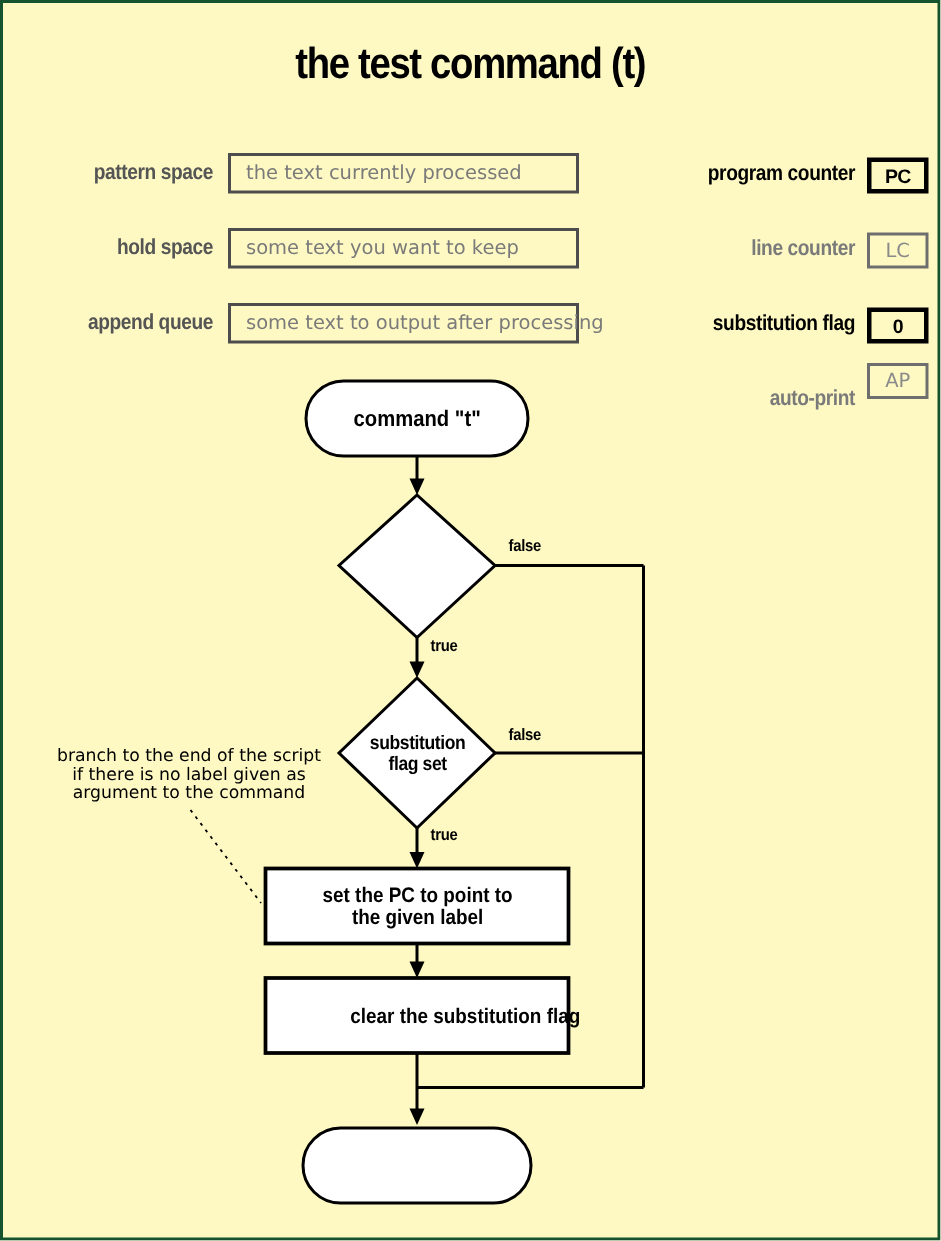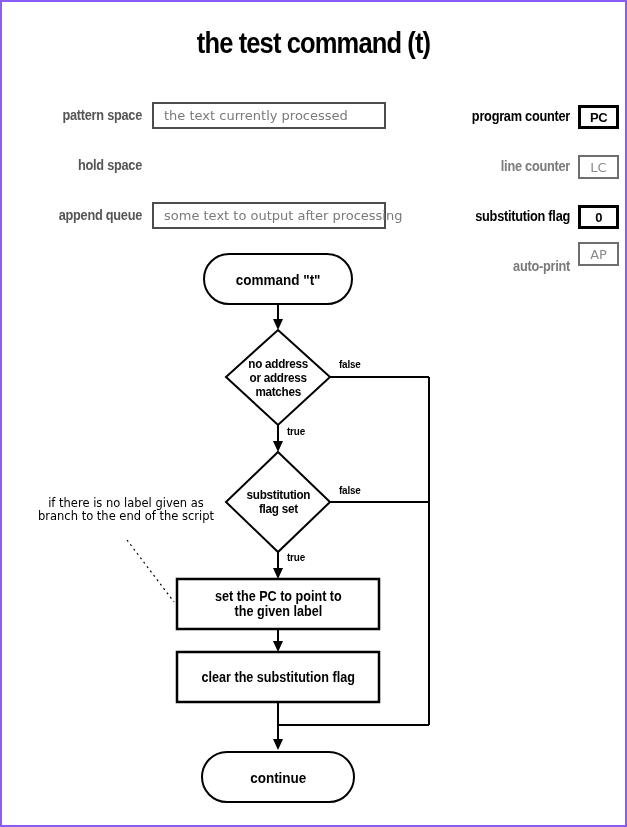--- a/index.html
+++ b/index.html
@@ -1,18 +1,18 @@
 <!DOCTYPE html>
 <html><head>
 <meta charset="utf-8">
 <style>
   html,body { margin:0; padding:0; background:#e8e8e8; }
   .canvas {
     position:relative; width:627px; height:827px; margin:0 auto;
-    background:#ffffff; border:2px solid #8b5cf6; box-sizing:border-box;
+    background:#fef9c3; border:2px solid #14532d; box-sizing:border-box;
     font-family:"Liberation Sans", sans-serif; overflow:hidden;
   }
   .title {
     position:absolute; left:0; right:0; top:25px; text-align:center;
     font-size:29px; font-weight:bold; letter-spacing:-1px; color:#000;
     transform:scaleX(0.88); transform-origin:50% 50%;
   }
   
   .reg-label {
     position:absolute; font-weight:bold; font-size:14.5px; letter-spacing:-0.3px;
@@ -43,21 +43,21 @@
   .fc-text {
     position:absolute; display:flex; align-items:center; justify-content:center;
     text-align:center; font-weight:bold; color:#000;
   }
   .fc-text .cond { transform:scaleX(0.9); transform-origin:50% 50%; }
   .fc-text .ln { display:block; }
   .t-start { left:202px; top:252px; width:148px; height:50px; font-size:15px; }
   .t-d1    { left:224px; top:328px; width:104px; height:95px; font-size:13px; line-height:14px; letter-spacing:-0.3px; }
   .t-d2    { left:224px; top:450px; width:104px; height:100px; font-size:13px; line-height:14px; letter-spacing:-0.3px; }
   .t-p1    { left:175px; top:577px; width:202px; height:50px; font-size:14px; line-height:15px; }
-  .t-p2    { left:175px; top:650px; width:202px; height:50px; font-size:14px; }
+  .t-p2    { left:175px; top:650px; width:202px; height:50px; font-size:14px;padding-left:32px; }
   .t-end   { left:200px; top:750px; width:152px; height:50px; font-size:15px; }
   .edge {
     position:absolute; font-weight:bold; font-size:11px; color:#000;
     transform:scaleX(0.9); transform-origin:0 50%; white-space:nowrap; letter-spacing:-0.2px;
   }
   .e-false1 { left:337px; top:356px; }
   .e-true1  { left:285px; top:423px; }
   .e-false2 { left:337px; top:482px; }
   .e-true2  { left:285px; top:549px; }
   .annotation {
@@ -72,20 +72,23 @@
 <div class="canvas">
 
   <div class="title">the test command (t)</div>
 
   <div class="reg-label left" style="top:105px;">pattern space</div>
   <div class="lbox" style="top:100px;">
     <span>the text currently processed</span>
   </div>
 
   <div class="reg-label left" style="top:155px;">hold space</div>
+  <div class="lbox" style="top:150px;">
+    <span>some text you want to keep</span>
+  </div>
 
   <div class="reg-label left" style="top:205px;">append queue</div>
   <div class="lbox" style="top:200px;align-items:center;">
     <span>some text to output after processing</span>
   </div>
 
   <div class="reg-label right active" style="top:106px;">program counter</div>
   <div class="rbox active" style="top:103px;">
     <span>PC</span>
   </div>
@@ -132,27 +135,20 @@
       <rect x="175" y="577" width="202" height="50" stroke-width="2.5"></rect>
       <rect x="175" y="650" width="202" height="50" stroke-width="2.5"></rect>
       <rect x="200" y="750" width="152" height="50" rx="25" ry="25" stroke-width="2"></rect>
     </g>
   </svg>
 
   <div class="fc-text t-start">
     <span class="cond">command "t"</span>
   </div>
 
-  <div class="fc-text t-d1">
-    <span class="cond">
-      <span class="ln">no address</span>
-      <span class="ln">or address</span>
-      <span class="ln">matches</span>
-    </span>
-  </div>
 
   <div class="edge e-false1">false</div>
   <div class="edge e-true1">true</div>
 
   <div class="fc-text t-d2">
     <span class="cond">
       <span class="ln">substitution</span>
       <span class="ln">flag set</span>
     </span>
   </div>
@@ -164,22 +160,20 @@
     <span class="cond">
       <span class="ln">set the PC to point to</span>
       <span class="ln">the given label</span>
     </span>
   </div>
 
   <div class="fc-text t-p2">
     <span class="cond">clear the substitution flag</span>
   </div>
 
-  <div class="fc-text t-end">
-    <span class="cond">continue</span>
-  </div>
 
   <div class="annotation">
+    <span class="ln">branch to the end of the script</span>
     <span class="ln">if there is no label given as</span>
-    <span class="ln">branch to the end of the script</span>
+    <span class="ln">argument to the command</span>
   </div>
 
 </div>
 
 </body></html>

